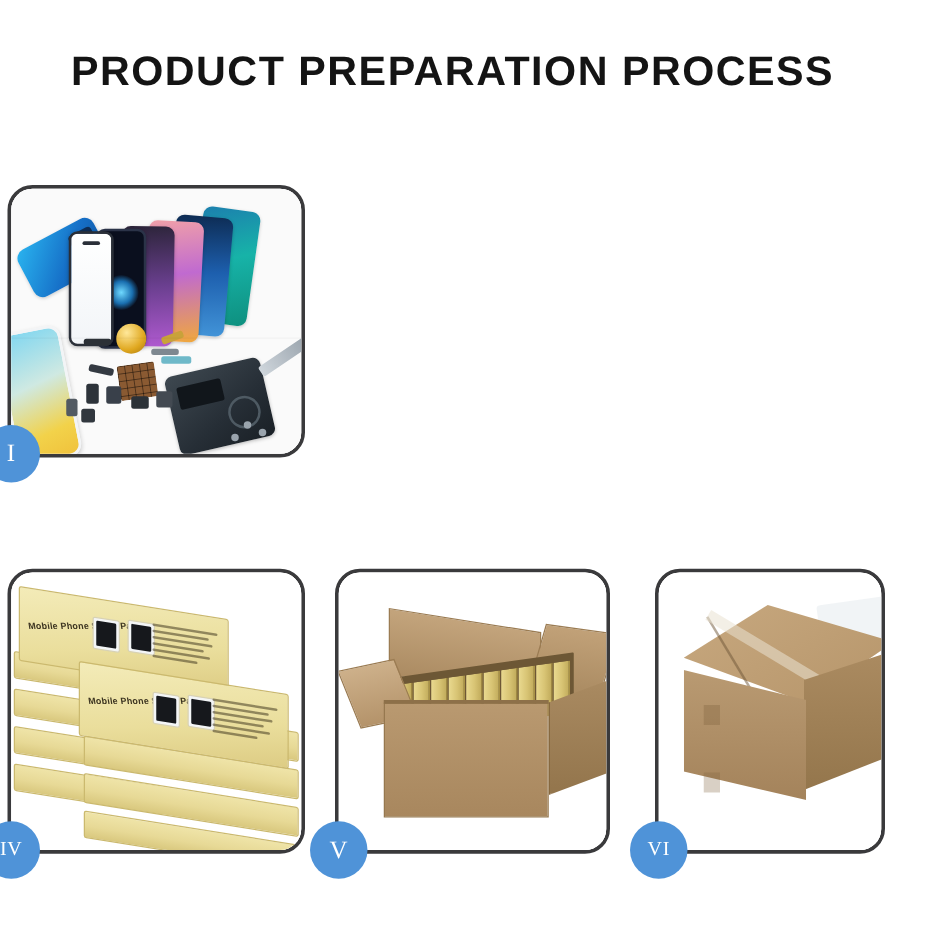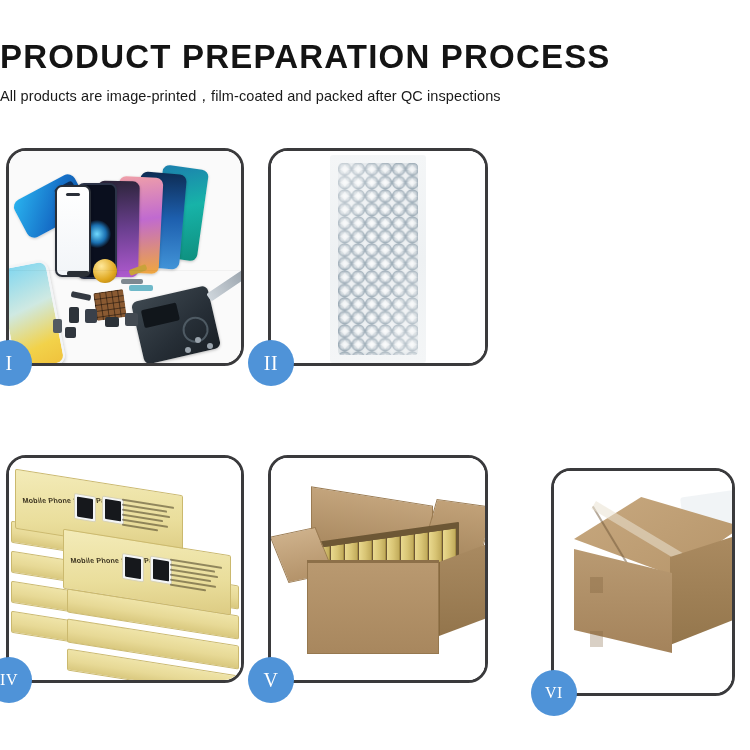--- a/index.html
+++ b/index.html
@@ -10,21 +10,21 @@
     font-family: "Liberation Sans", sans-serif;
     overflow: hidden;
   }
   #page {
     position: relative;
     width: 750px; height: 750px;
     background: #ffffff;
   }
 
   
-  .header { position: absolute; left: 0; top: 0; width: 724px; }
+  .header { position: absolute; left: 0; top: 0; width: 724px; text-align: center; }
   .title {
     margin: 0;
     padding-top: 38px;
     font-size: 33px;
     line-height: 38px;
     font-weight: 700;
     letter-spacing: 1.2px;
     color: #141414;
     font-family: "Liberation Sans", sans-serif;
   }
@@ -56,21 +56,21 @@
     overflow: hidden;
     background: #fdfdfd;
   }
   
   .p1 { left: 6px;   top: 148px; width: 238px; height: 218px; }
   .p2 { left: 268px; top: 148px; width: 220px; height: 218px; }
   .p3 { left: 524px; top: 148px; width: 220px; height: 218px; }
   
   .p4 { left: 6px;   top: 455px; width: 238px; height: 228px; }
   .p5 { left: 268px; top: 455px; width: 220px; height: 228px; }
-  .p6 { left: 524px; top: 468px; width: 184px; height: 228px; margin-left: 27px; }
+  .p6 { left: 524px; top: 455px; width: 184px; height: 228px; }
 
   
   .badge {
     position: absolute;
     left: -23px; bottom: -23px;
     width: 46px; height: 46px;
     border-radius: 50%;
     background: #4f93d8;
     color: #ffffff;
     display: flex; align-items: center; justify-content: center;
@@ -434,21 +434,20 @@
     border-radius: 3px;
   }
 </style>
 </head>
 <body>
 
 <div id="page">
 
   <div class="header">
     <h1 class="title">PRODUCT PREPARATION PROCESS</h1>
-    <p class="subtitle">All products are image-printed，film-coated and packed after QC inspections</p>
   </div>
 
   <div class="grid">
 
     <div class="panel p1">
       <div class="panel-inner">
         <div class="scene1">
           <div class="blue-part"></div>
           <div class="ph ph-a"></div>
           <div class="ph ph-b"></div>
@@ -473,30 +472,20 @@
           <div class="flex f11"></div>
           <div class="tweezer"></div>
           <div class="screw s1"></div>
           <div class="screw s2"></div>
           <div class="screw s3"></div>
         </div>
       </div>
       <div class="badge narrow">I</div>
     </div>
 
-    <div class="panel p2">
-      <div class="panel-inner">
-        <div class="scene2">
-          <div class="wrap-sheet"></div>
-          <div class="bubbles"></div>
-          <div class="wrap-sheen"></div>
-        </div>
-      </div>
-      <div class="badge narrow">II</div>
-    </div>
 
 
     <div class="panel p4">
       <div class="panel-inner">
         <div class="scene4">
           <div class="stack">
             <div class="bx bx-l1"></div>
             <div class="bx bx-l2"></div>
             <div class="bx bx-l3"></div>
             <div class="bx bx-l4"></div>

